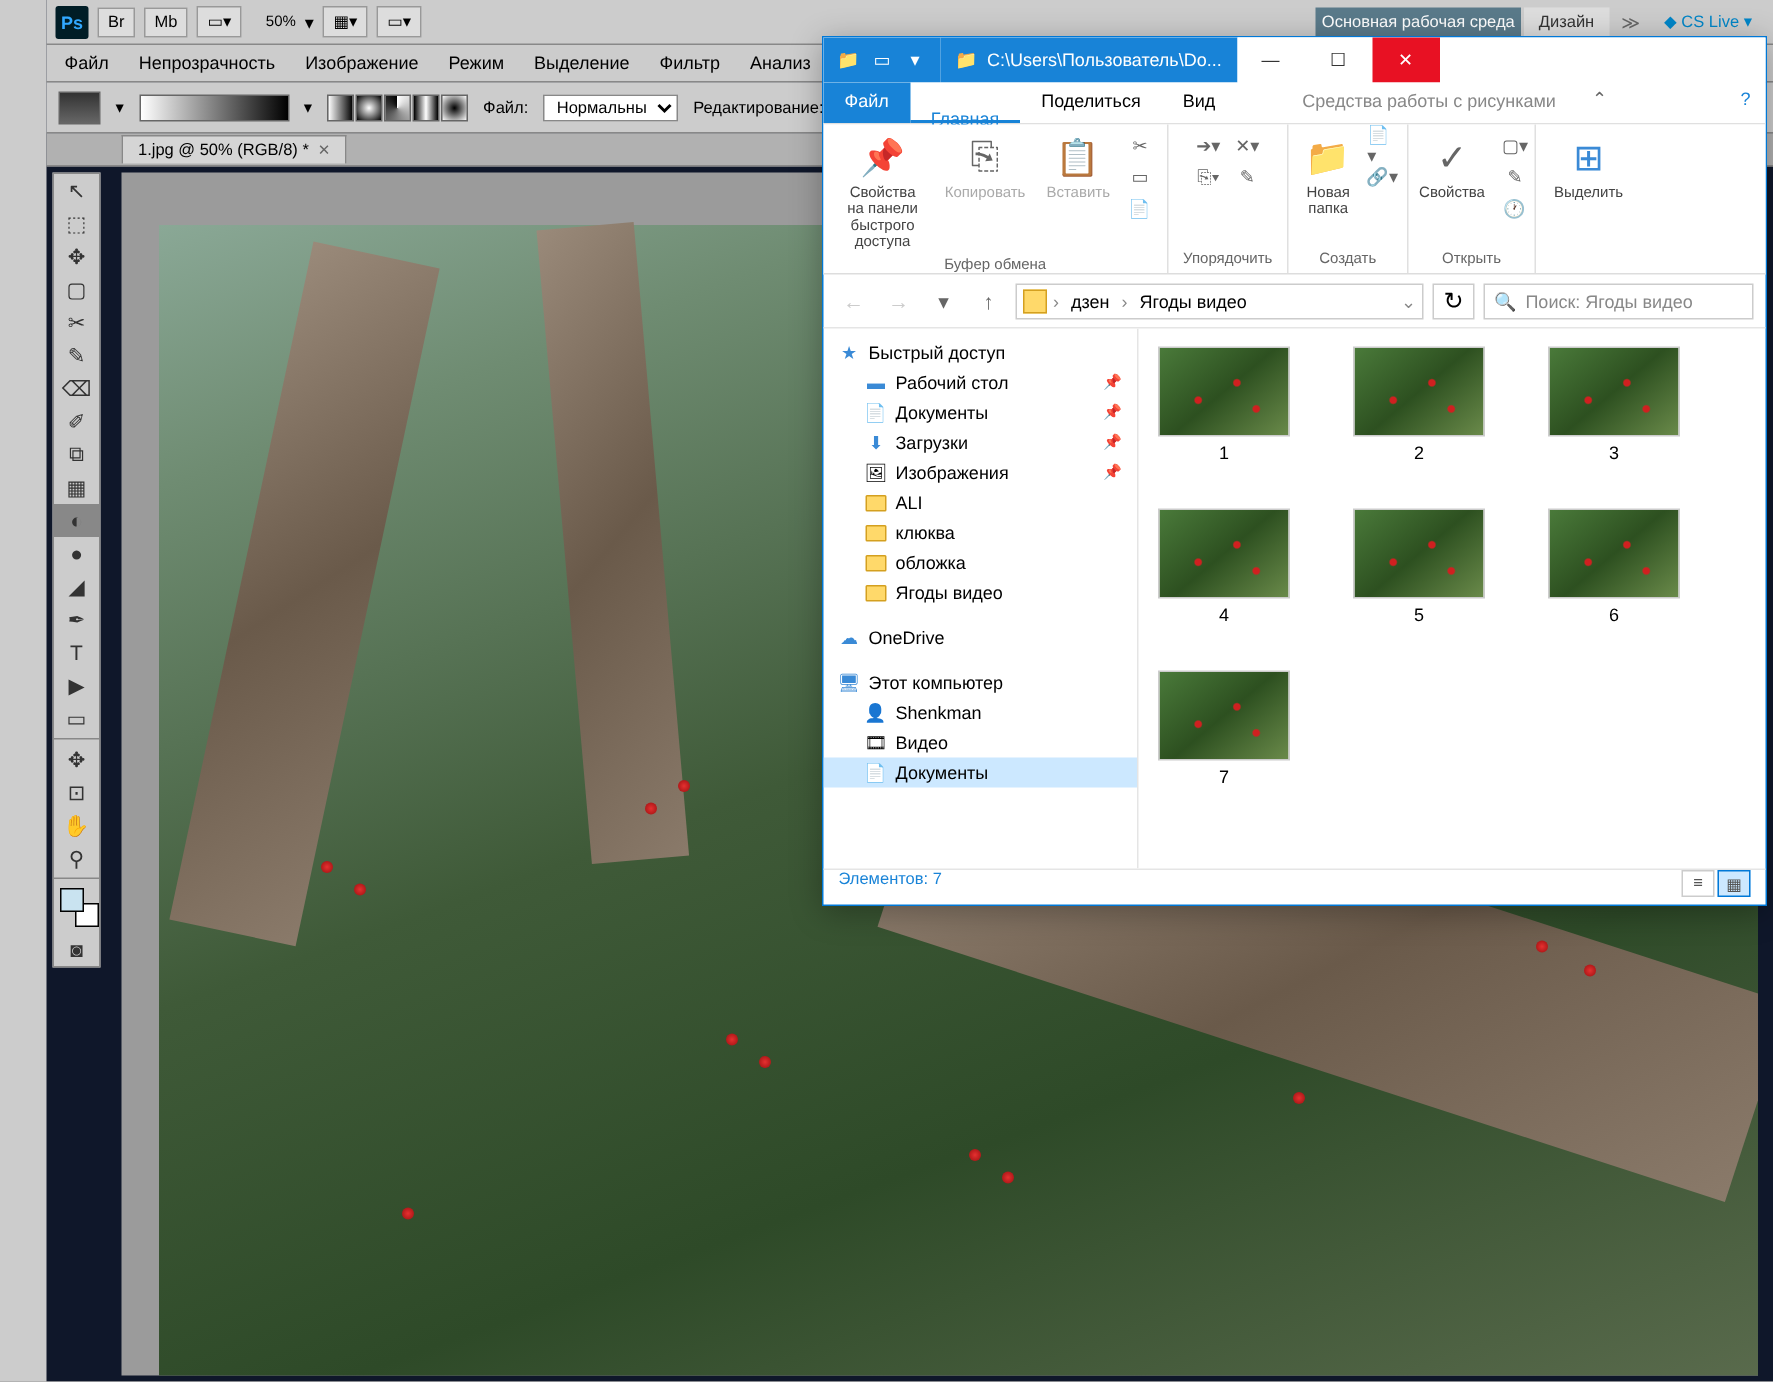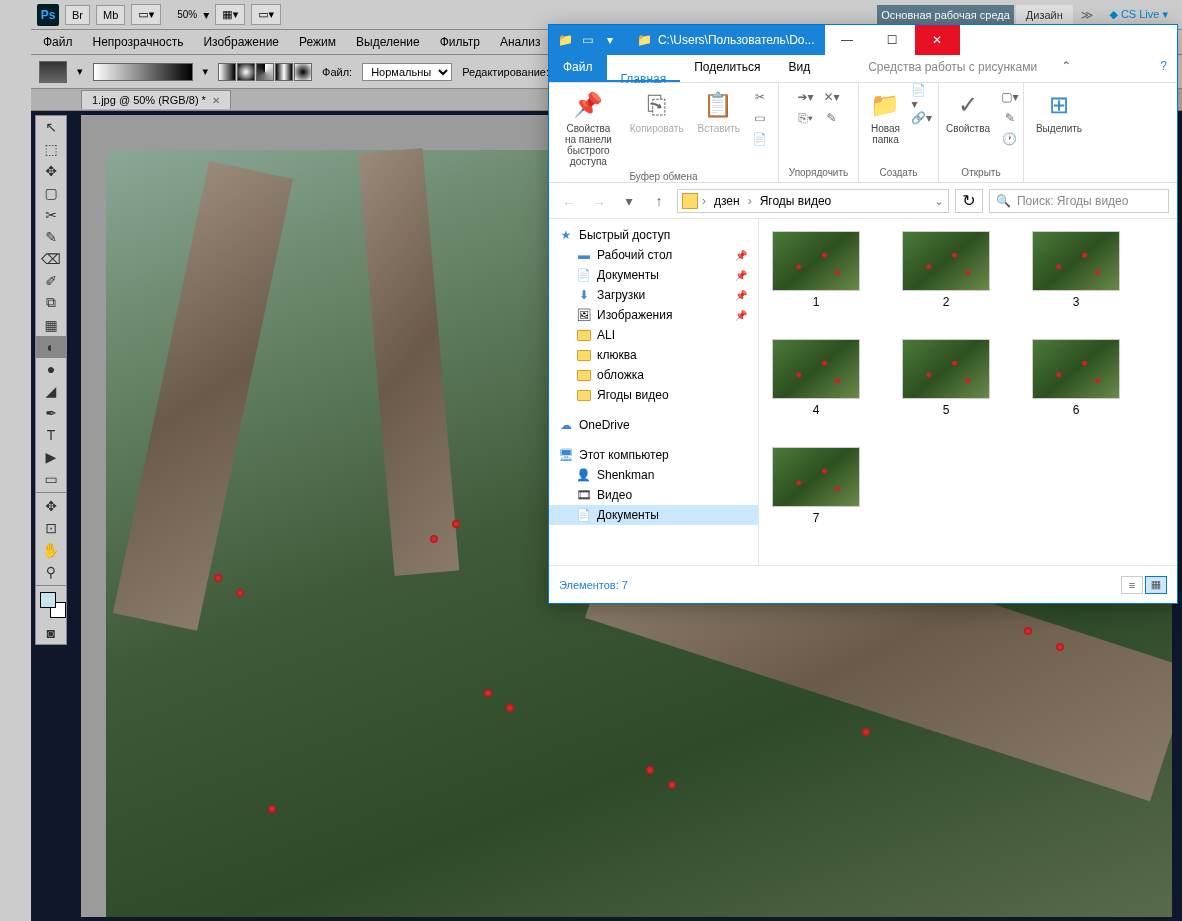--- a/index.html
+++ b/index.html
@@ -98,21 +98,21 @@
 .exp-nicon { width: 14px; height: 14px; display: inline-flex; align-items: center; justify-content: center; font-size: 12px; }
 .folder-i { width: 14px; height: 11px; background: #ffd96a; border: 1px solid #d4a020; border-radius: 1px; }
 
 .exp-content { flex: 1; padding: 12px; overflow: auto; }
 .exp-thumbs { display: flex; flex-wrap: wrap; gap: 30px 40px; }
 .exp-thumb { display: flex; flex-direction: column; align-items: center; gap: 4px; cursor: pointer; width: 90px; }
 .exp-thumbimg { width: 88px; height: 60px; border: 1px solid #ccc; background: linear-gradient(140deg, #4a7a3a, #2d5020, #6a8a4a); position: relative; overflow: hidden; }
 .exp-thumbimg::after { content: ""; position: absolute; inset: 0; background: radial-gradient(circle at 30% 60%, #d02020 2px, transparent 3px), radial-gradient(circle at 60% 40%, #d02020 2px, transparent 3px), radial-gradient(circle at 75% 70%, #d02020 2px, transparent 3px); }
 .exp-thumbname { font-size: 12px; }
 
-.exp-status { height: 38px; border-top: 1px solid #e5e5e5; display: flex; align-items: center; padding: 12px 10px; font-size: 11px; color: #555; }
+.exp-status { height: 24px; border-top: 1px solid #e5e5e5; display: flex; padding: 0 10px; font-size: 11px; color: #555; }
 .exp-viewbtns { margin-left: auto; display: flex; gap: 2px; }
 .exp-viewbtn { width: 22px; height: 18px; border: 1px solid #ccc; display: flex; align-items: center; justify-content: center; font-size: 11px; cursor: pointer; }
 .exp-viewbtn.active { background: #cce8ff; border-color: #0078d7; }
 </style>
 </head>
 <body>
 
 <div class="ps-app">
   <div class="ps-topbar">
     <div class="ps-logo">Ps</div>

